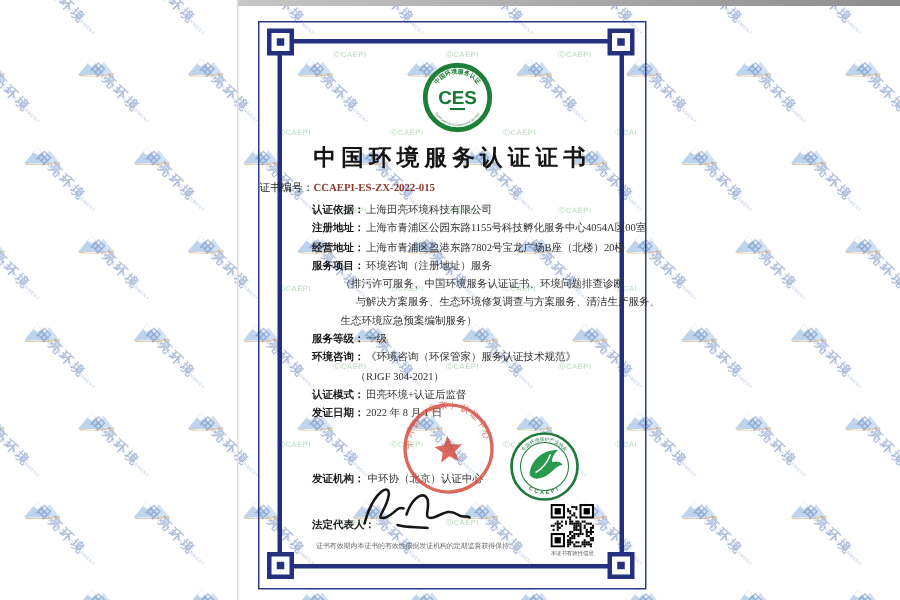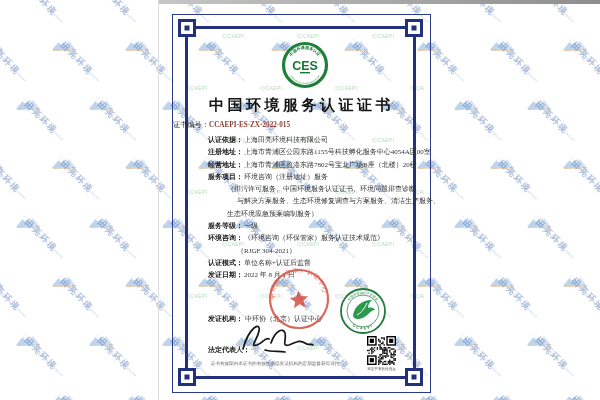--- a/index.html
+++ b/index.html
@@ -598,21 +598,21 @@
       <div class="frow"><span class="lbl">认证依据：</span><span>上海田亮环境科技有限公司</span></div>
       <div class="frow"><span class="lbl">注册地址：</span><span>上海市青浦区公园东路1155号科技孵化服务中心4054A区00室</span></div>
       <div class="frow"><span class="lbl">经营地址：</span><span>上海市青浦区盈港东路7802号宝龙广场B座（北楼）20楼</span></div>
       <div class="frow"><span class="lbl">服务项目：</span><span>环境咨询（注册地址）服务</span></div>
       <div class="frow ind1"><span>（排污许可服务、中国环境服务认证证书、环境问题排查诊断</span></div>
       <div class="frow ind2"><span>与解决方案服务、生态环境修复调查与方案服务、清洁生产服务、</span></div>
       <div class="frow ind1"><span>生态环境应急预案编制服务）</span></div>
       <div class="frow"><span class="lbl">服务等级：</span><span>一级</span></div>
       <div class="frow"><span class="lbl">环境咨询：</span><span>《环境咨询（环保管家）服务认证技术规范》</span></div>
       <div class="frow ind2"><span>（RJGF 304-2021）</span></div>
-      <div class="frow"><span class="lbl">认证模式：</span><span>单位名称+认证后监督</span></div>
+      <div class="frow"><span class="lbl">认证模式：</span><span>田亮环境+认证后监督</span></div>
       <div class="frow"><span class="lbl">发证日期：</span><span>2022 年 8 月 1 日</span></div>
     </div>
 
   <div class="abs brow" id="issuer-row">
     <span class="lbl">发证机构：</span><span>中环协（北京）认证中心</span>
   </div>
 
   <svg class="abs" id="stamp" viewBox="0 0 64 64">
     <circle cx="32" cy="32" r="29" fill="none" stroke="#d4473a" stroke-width="2.2"></circle>
     <polygon points="32,23.5 34.6,29.6 41.2,30.1 36.2,34.4 37.8,40.8 32,37.2 26.2,40.8 27.8,34.4 22.8,30.1 29.4,29.6" fill="#d4473a"></polygon>

